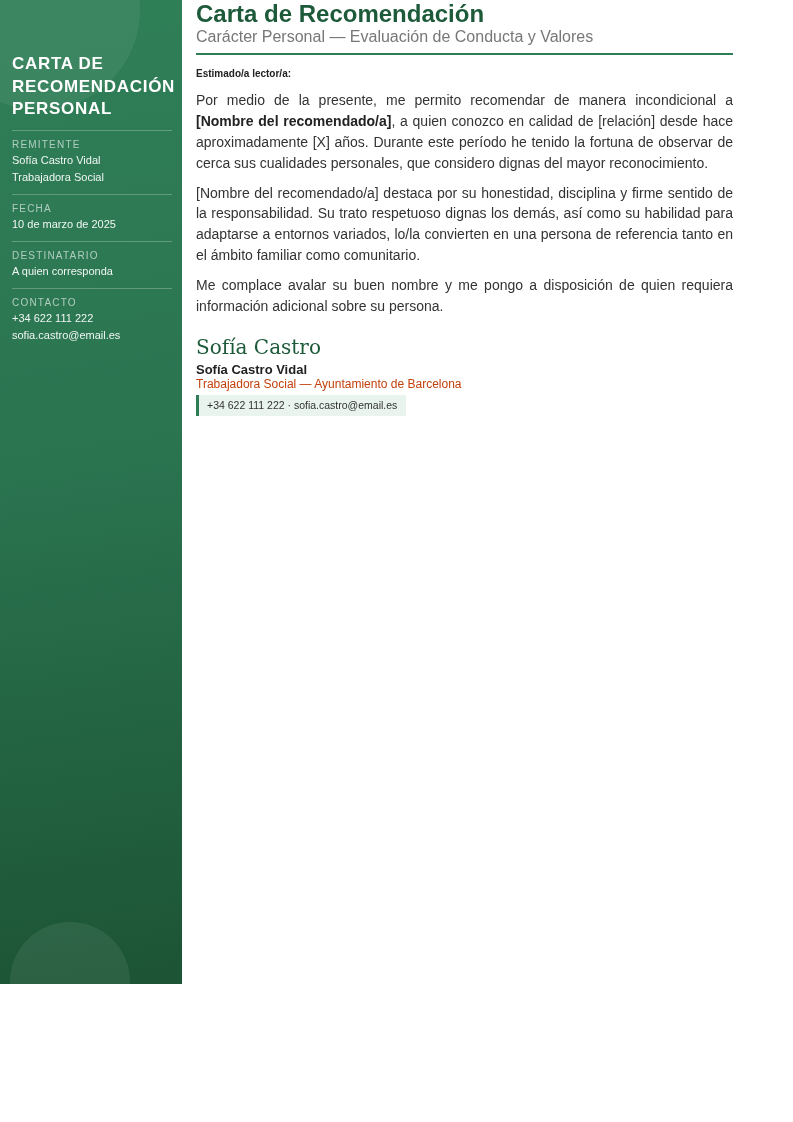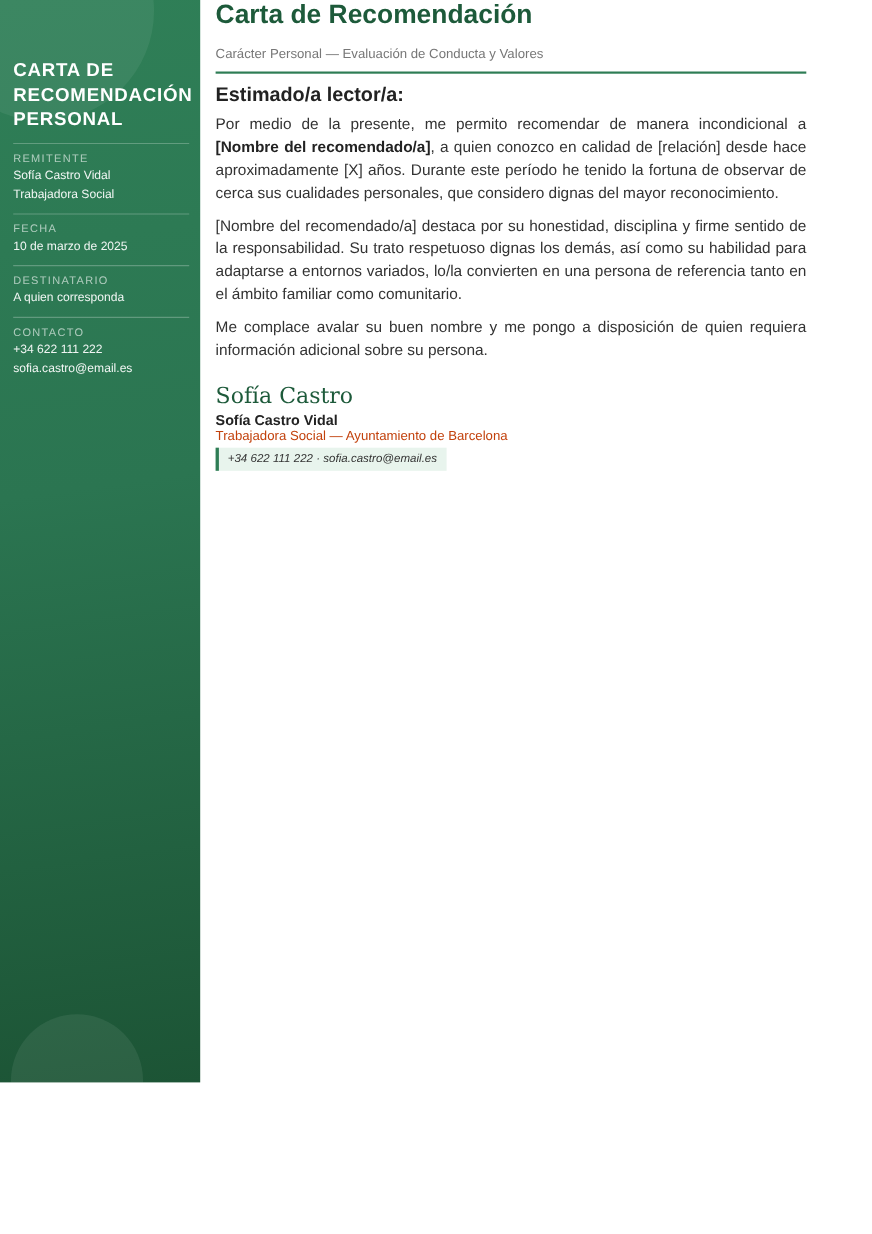--- a/index.html
+++ b/index.html
@@ -41,45 +41,45 @@
       position: absolute; left: 196px; top: 0; width: 537px;
       color: #333333;
     }
     .header {
       border-bottom: 2px solid #2e7d55; padding-bottom: 7px;
     }
     .title {
       font-size: 24px; font-weight: bold; line-height: 28.8px; color: #1d5a3a; margin: 0;
     }
     .subtitle {
-      font-size: 12px; line-height: 16.8px; color: #777777; margin-top: 12px;
+      font-size: 16px; line-height: 16.8px; color: #777777; margin-top: 0;
     }
     .greeting {
-      font-size: 18px; font-weight: bold; line-height: 20.8px; color: #222222;
+      font-size: 10px; font-weight: bold; line-height: 20.8px; color: #222222;
       margin: 9px 0 6px 0;
     }
     .para {
       font-size: 14px; line-height: 20.8px; text-align: justify; color: #333333;
       margin: 0 0 9px 0;
     }
     .para b { color: #222222; }
     .sig-script {
       font-family: "DejaVu Serif", serif; font-size: 20px; line-height: 22.8px;
       color: #1d5a3a; margin-top: 20px;
     }
     .sig-name {
       font-size: 13px; font-weight: bold; line-height: 15px; color: #222222; margin-top: 3px;
     }
     .sig-role {
       font-size: 12px; line-height: 15px; color: #c2410c;
     }
     .sig-contact {
       display: inline-block; margin-top: 3px; height: 21px; line-height: 21px;
       background: #e8f4ed; border-left: 3px solid #2e7d55;
-      padding: 0 9px 0 8px; font-size: 10.5px; color: #333333; white-space: nowrap; font-style: italic;
+      padding: 0 9px 0 8px; font-size: 10.5px; color: #333333; white-space: nowrap;
     }
   </style>
 </head>
 <body>
 
 <aside class="sidebar">
   <div class="circle top"></div>
   <div class="circle bottom"></div>
 
   <h1 class="side-title">

